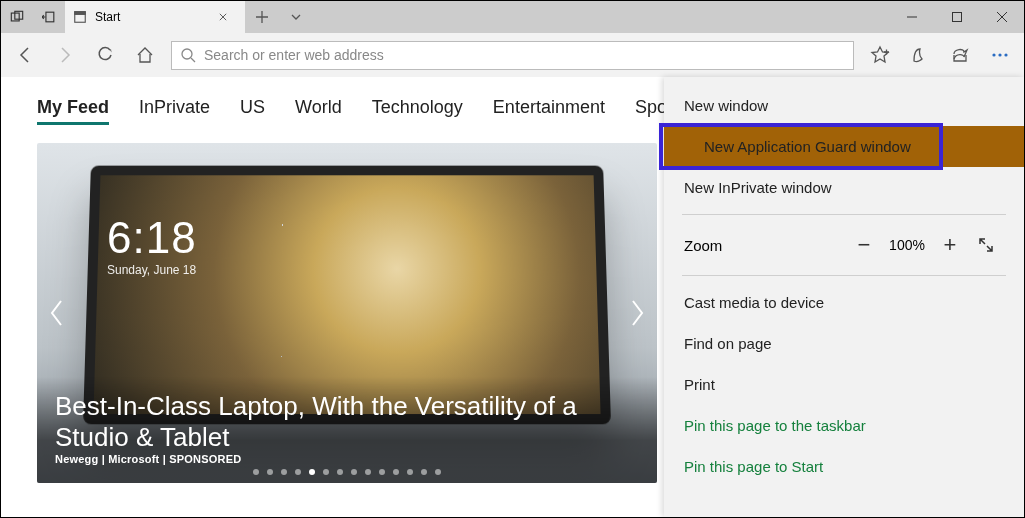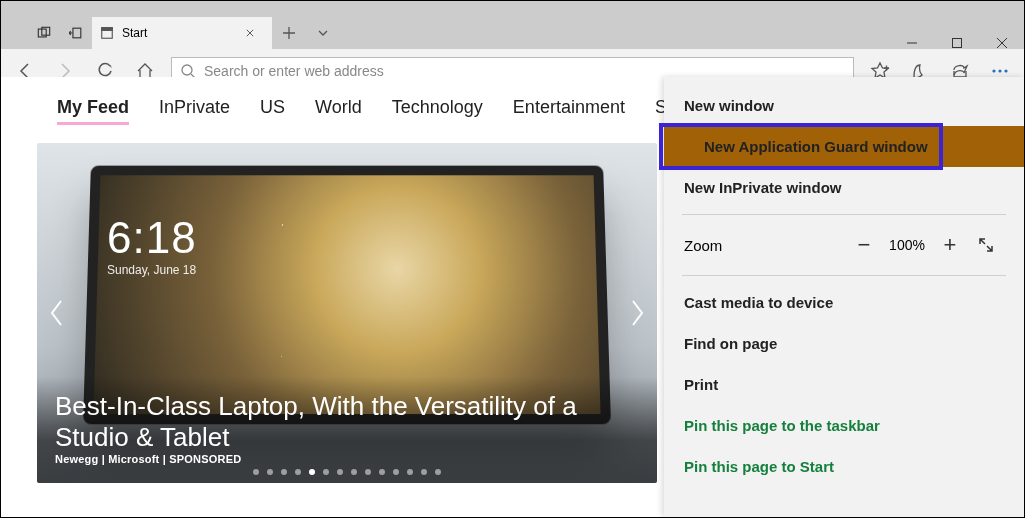--- a/index.html
+++ b/index.html
@@ -1,19 +1,19 @@
 <!DOCTYPE html>
 <html><head>
 <meta charset="utf-8">
 <style>
   * { box-sizing: border-box; margin: 0; padding: 0; font-family: "Segoe UI", Arial, sans-serif; }
   body { width: 1025px; height: 518px; border: 1px solid #000; position: relative; background: #f2f2f2; overflow: hidden; }
 
   
-  .titlebar { height: 48px; background: #cccccc; display: flex; align-items: flex-end; padding-left: 27px; }
+  .titlebar { height: 32px; background: #cccccc; display: flex; align-items: center; }
   .tb-left { display: flex; align-items: center; }
   .tb-icon { width: 32px; height: 32px; display: flex; align-items: center; justify-content: center; color: #333; }
   .tab { background: #f2f2f2; display: flex; align-items: center; padding: 0 10px 0 8px; height: 32px; min-width: 180px; }
   .tab svg { margin-right: 8px; }
   .tab-title { font-size: 12px; color: #000; flex: 1; }
   .tab-close { width: 16px; height: 16px; display: flex; align-items: center; justify-content: center; cursor: pointer; }
   .newtab, .tabactions { width: 34px; display: flex; align-items: center; justify-content: center; color: #333; }
   .tb-spacer { flex: 1; }
   .win-controls { display: flex; }
   .win-btn { width: 45px; display: flex; align-items: center; justify-content: center; color: #333; }
@@ -23,42 +23,42 @@
   .tool-btn { width: 40px; height: 40px; display: flex; align-items: center; justify-content: center; color: #555; }
   .addressbar { flex: 1; height: 29px; border: 1px solid #bbb; background: #fff; display: flex; align-items: center; padding: 0 8px; margin: 0 6px; }
   .addressbar svg { margin-right: 8px; color: #888; }
   .addressbar input { border: none; outline: none; flex: 1; font-size: 14px; color: #666; background: transparent; }
   .addressbar input::placeholder { color: #888; }
 
   
   .content { position: absolute; top: 76px; left: 0; right: 0; bottom: 0; background: #fff; padding: 20px 0 0 0; }
   .feed-tabs { display: flex; gap: 30px; padding: 0 36px 10px 36px; font-size: 18px; color: #222; }
   .feed-tab { cursor: pointer; padding-bottom: 4px; }
-  .feed-tab.active { font-weight: 600; border-bottom: 3px solid #f9a8d4; margin-left: 20px; }
+  .feed-tab.active { font-weight: 600; border-bottom: 3px solid #0f766e; }
 
   .hero { position: relative; margin: 8px 0 0 36px; width: 620px; height: 340px; background: linear-gradient(180deg,#dfe4e8 0%, #bcc3c8 60%, #808890 100%); border-radius: 2px; overflow: hidden; }
   .hero .laptop { position:absolute; left:30px; top:20px; width:560px; height:300px; }
   .hero .laptop .screen { width: 520px; height: 260px; background:#111; border:10px solid #222; border-radius:8px; transform: perspective(900px) rotateX(6deg); margin:0 auto; position:relative; box-shadow: 0 30px 40px rgba(0,0,0,.25); }
   .hero .laptop .screen::after{ content:""; position:absolute; inset:0; background: radial-gradient(circle at 60% 40%, #e9d6a6 0%, #c9a85a 25%, #7a623a 55%, #2e2a20 100%); }
   .hero .clock { position:absolute; left:70px; top:70px; color:#fff; font-weight:200; }
   .hero .clock .time { font-size:44px; letter-spacing:1px; }
   .hero .clock .date { font-size:12px; opacity:.9; }
   .hero .overlay { position: absolute; left: 0; right: 0; bottom: 0; padding: 14px 18px 18px 18px; color: #fff; background: linear-gradient(180deg, rgba(0,0,0,0) 0%, rgba(0,0,0,.55) 60%); }
   .hero .headline { font-size: 26px; font-weight: 300; line-height: 1.2; }
   .hero .byline { font-size: 11px; margin-top: 0; font-weight:600; letter-spacing:.2px; }
   .hero .nav-arrow { position: absolute; top: 50%; transform: translateY(-50%); width: 32px; height: 48px; display:flex; align-items:center; justify-content:center; color: #fff; cursor: pointer; }
   .hero .nav-prev { left: 4px; }
   .hero .nav-next { right: 4px; }
   .hero .dots { position:absolute; bottom:8px; left:0; right:0; display:flex; gap:8px; justify-content:center; }
   .hero .dot { width:6px; height:6px; border-radius:50%; background:rgba(255,255,255,.5); }
   .hero .dot.active { background:#fff; }
 
   
   .menu { position: absolute; top: 76px; right: 0; width: 360px; bottom: 0; background: #f2f2f2; box-shadow: -2px 0 6px rgba(0,0,0,.15); padding-top: 8px; }
-  .menu-item { padding: 12px 20px; font-size: 15px; color: #222; cursor: pointer; font-weight: bold; }
+  .menu-item { padding: 12px 20px; font-size: 15px; color: #222; cursor: pointer; }
   .menu-item.hover { background: #a16207; padding-left: 40px; }
   .menu-item.disabled { color: #15803d; cursor: default; }
   .menu-sep { height: 1px; background: #cfcfcf; margin: 6px 18px; }
   .zoom-row { display:flex; align-items:center; padding: 6px 20px; }
   .zoom-row .label { flex:1; font-size:15px; }
   .zoom-row .zbtn { width:36px; height:36px; display:flex; align-items:center; justify-content:center; color:#333; cursor:pointer; font-size:22px; }
   .zoom-row .zval { width:50px; text-align:center; font-size:14px; }
   .highlight-box { position:absolute; border:4px solid #3a24d6; pointer-events:none; }
 </style>
 </head>

